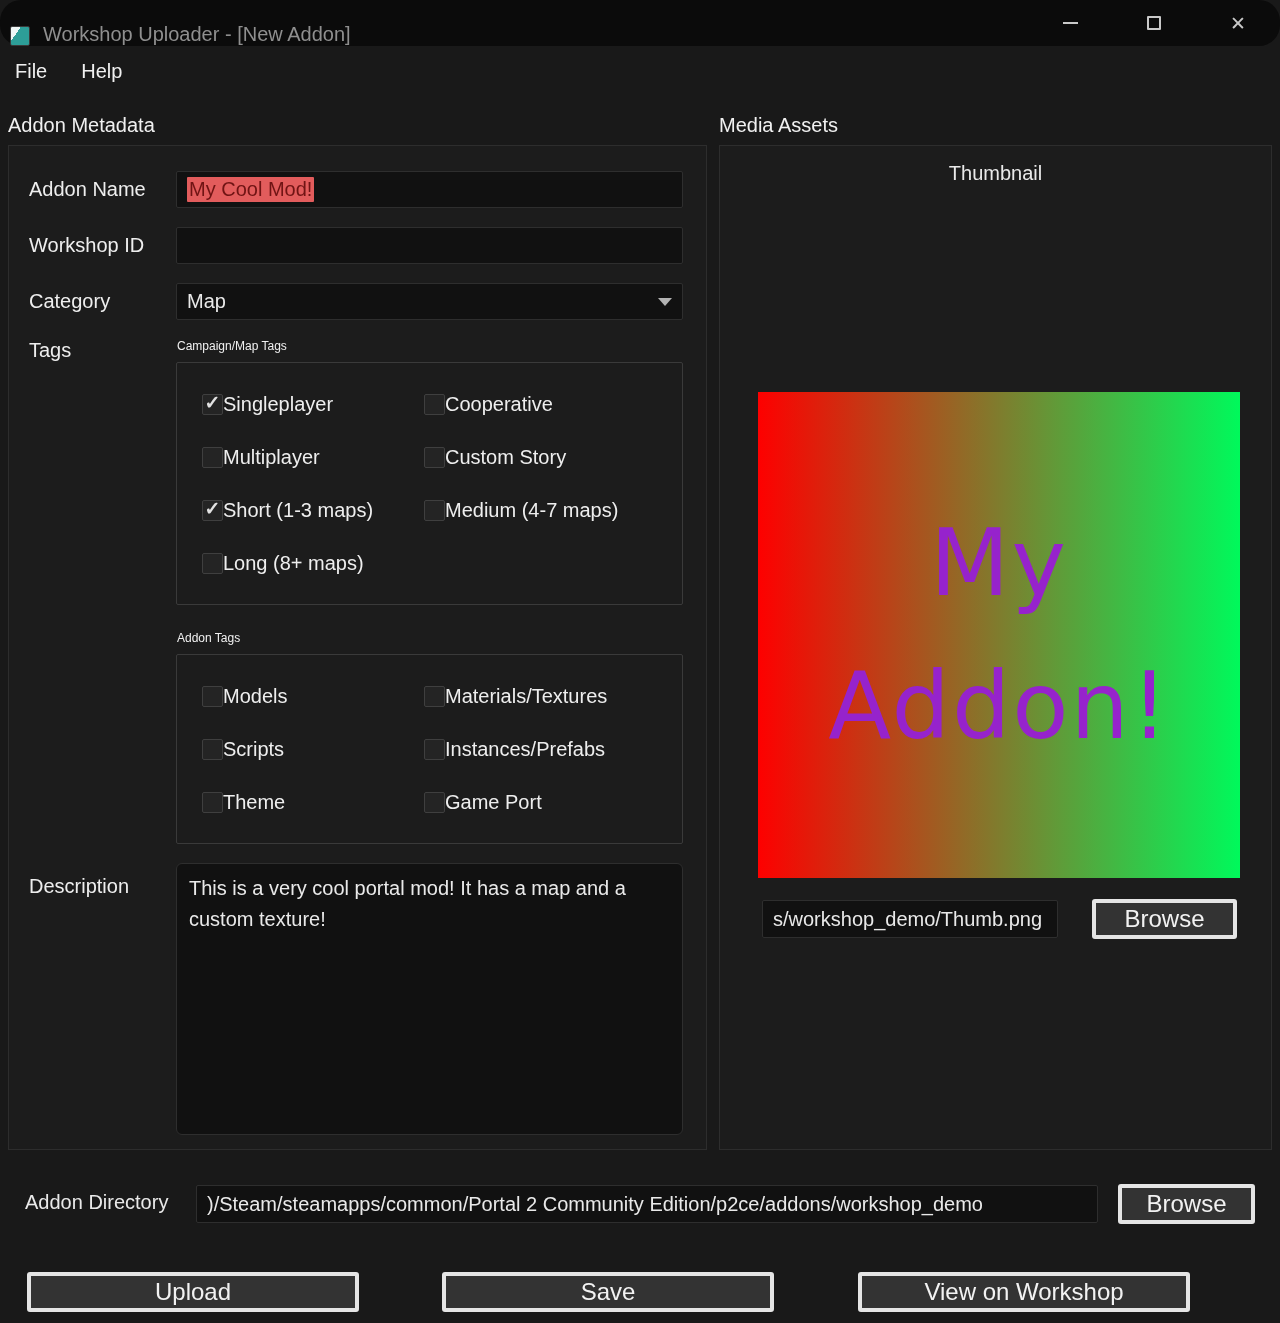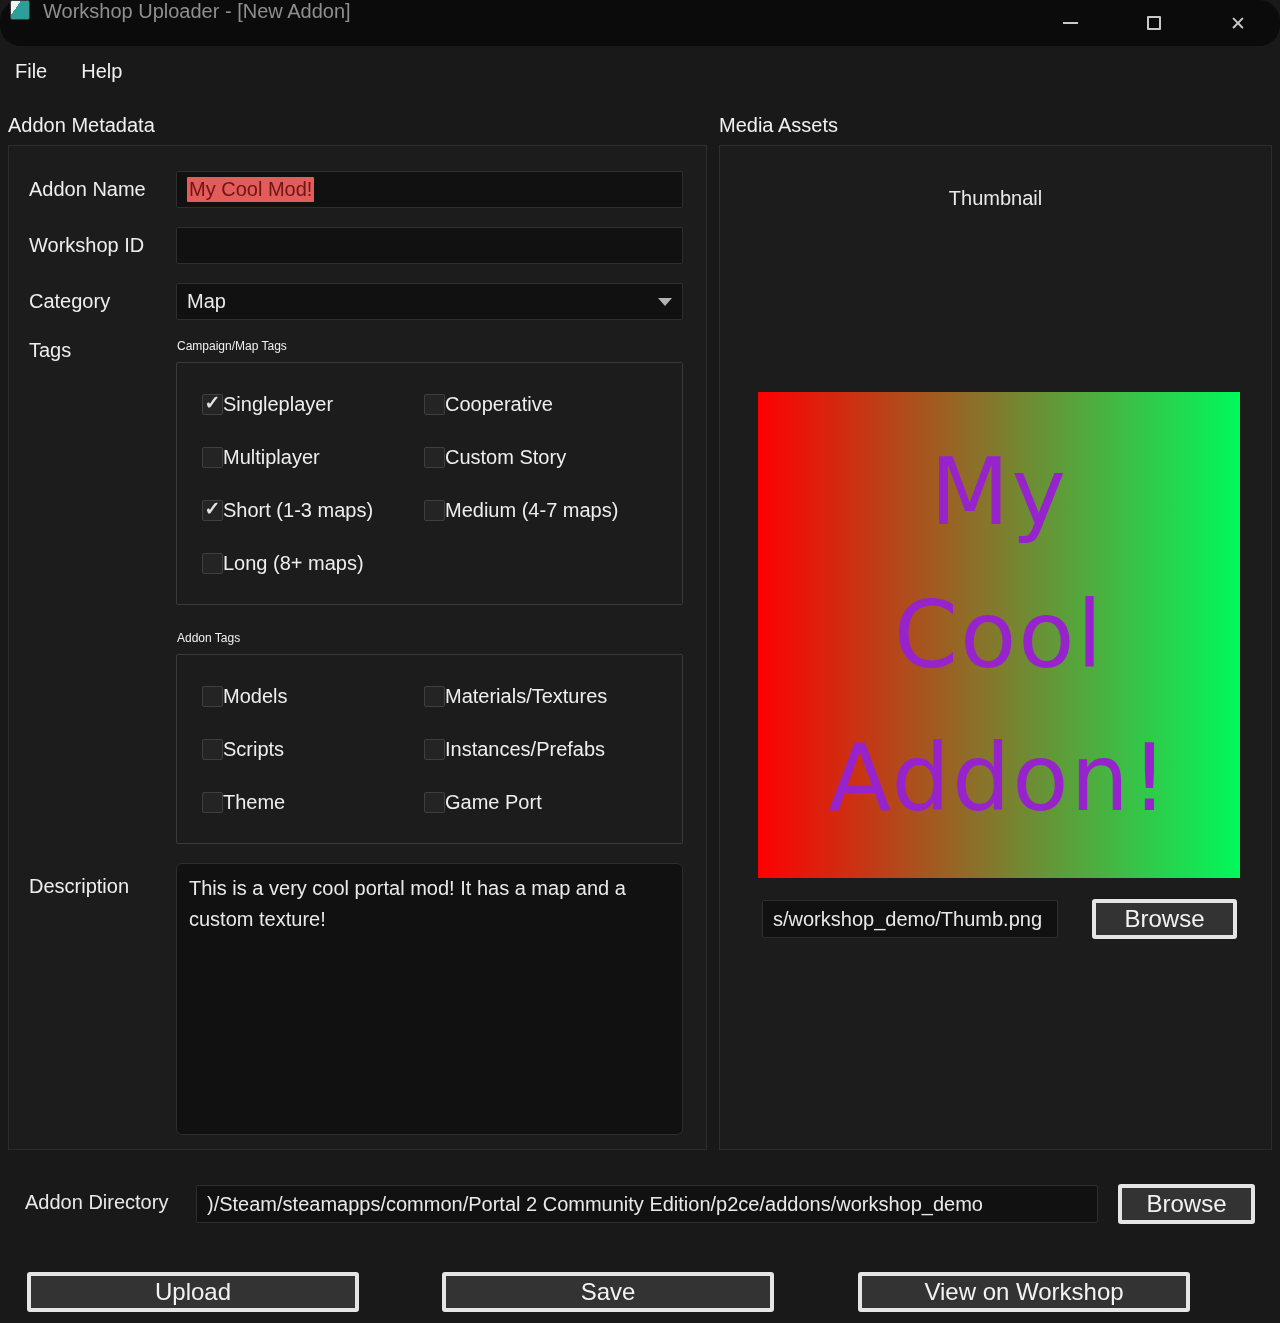--- a/index.html
+++ b/index.html
@@ -14,21 +14,21 @@
   body{
     background:#191919;
     color:#e9e9e9;
     font-family:"Liberation Sans", sans-serif;
     font-size:20px;
     position:relative;
   }
   
   .titlebar{
     position:absolute;top:0;left:0;width:1280px;height:46px;
-    background:#0b0b0b;display:flex;align-items:flex-start;padding-left:10px;border-radius:21px;
+    background:#0b0b0b;display:flex;align-items:flex-end;padding-left:10px;border-radius:21px;
   }
   .app-icon{
     width:20px;height:20px;border-radius:2px;flex:none;
     background:linear-gradient(125deg,#eef6f6 0 32%,#2d9e98 32% 100%);
     border:1px solid #3a3a3a;
   }
   .win-title{margin-left:13px;color:#8f8f8f;font-size:20px;white-space:nowrap;}
   .win-controls{margin-left:auto;display:flex;height:100%;}
   .win-btn{width:84px;height:100%;display:flex;align-items:center;justify-content:center;color:#c9c9c9;}
   .glyph-min{width:15px;height:2px;background:#c9c9c9;}
@@ -79,21 +79,21 @@
     content:"\2713";position:absolute;inset:-3px 0 0 0;display:flex;align-items:center;justify-content:center;
     color:#e2e2e2;font-size:19px;font-weight:bold;
   }
   .check-label{font-size:20px;color:#eeeeee;white-space:nowrap;}
   .desc-label{padding-top:12px;}
   .desc-box{
     height:272px;background:#111111;border:1px solid #2e2e2e;border-radius:6px;
     padding:9px 12px;font-size:20px;line-height:1.55;color:#e9e9e9;overflow:hidden;
   }
   
-  .thumb-label{position:absolute;top:41px;left:0;width:100%;text-align:center;font-size:20px;}
+  .thumb-label{position:absolute;top:16px;left:0;width:100%;text-align:center;font-size:20px;}
   .thumb-image{
     position:absolute;left:38px;top:246px;width:482px;height:486px;
     background:linear-gradient(90deg,var(--thumb-gradient-left),var(--thumb-gradient-right));
     display:flex;flex-direction:column;align-items:center;justify-content:center;
   }
   .thumb-line{
     font-size:92px;line-height:143px;color:var(--thumb-text);
     font-family:"DejaVu Sans", sans-serif;font-weight:500;letter-spacing:2px;
   }
   .thumb-path{position:absolute;left:42px;top:754px;width:296px;height:38px;}
@@ -238,21 +238,20 @@
     <div class="desc-box fcontrol">This is a very cool portal mod! It has a map and a custom texture!</div>
   </div>
 
 </section>
 
 <section class="panel right">
   <div class="thumb-label">Thumbnail</div>
 
   <div class="thumb-image">
     <span class="thumb-line">My</span>
-    <span class="thumb-line">Cool</span>
     <span class="thumb-line">Addon!</span>
   </div>
 
   <div class="tinput thumb-path">
     <span>s/workshop_demo/Thumb.png</span>
   </div>
   <div class="btn thumb-browse">Browse</div>
 </section>
 
 <span class="dir-label">Addon Directory</span>

